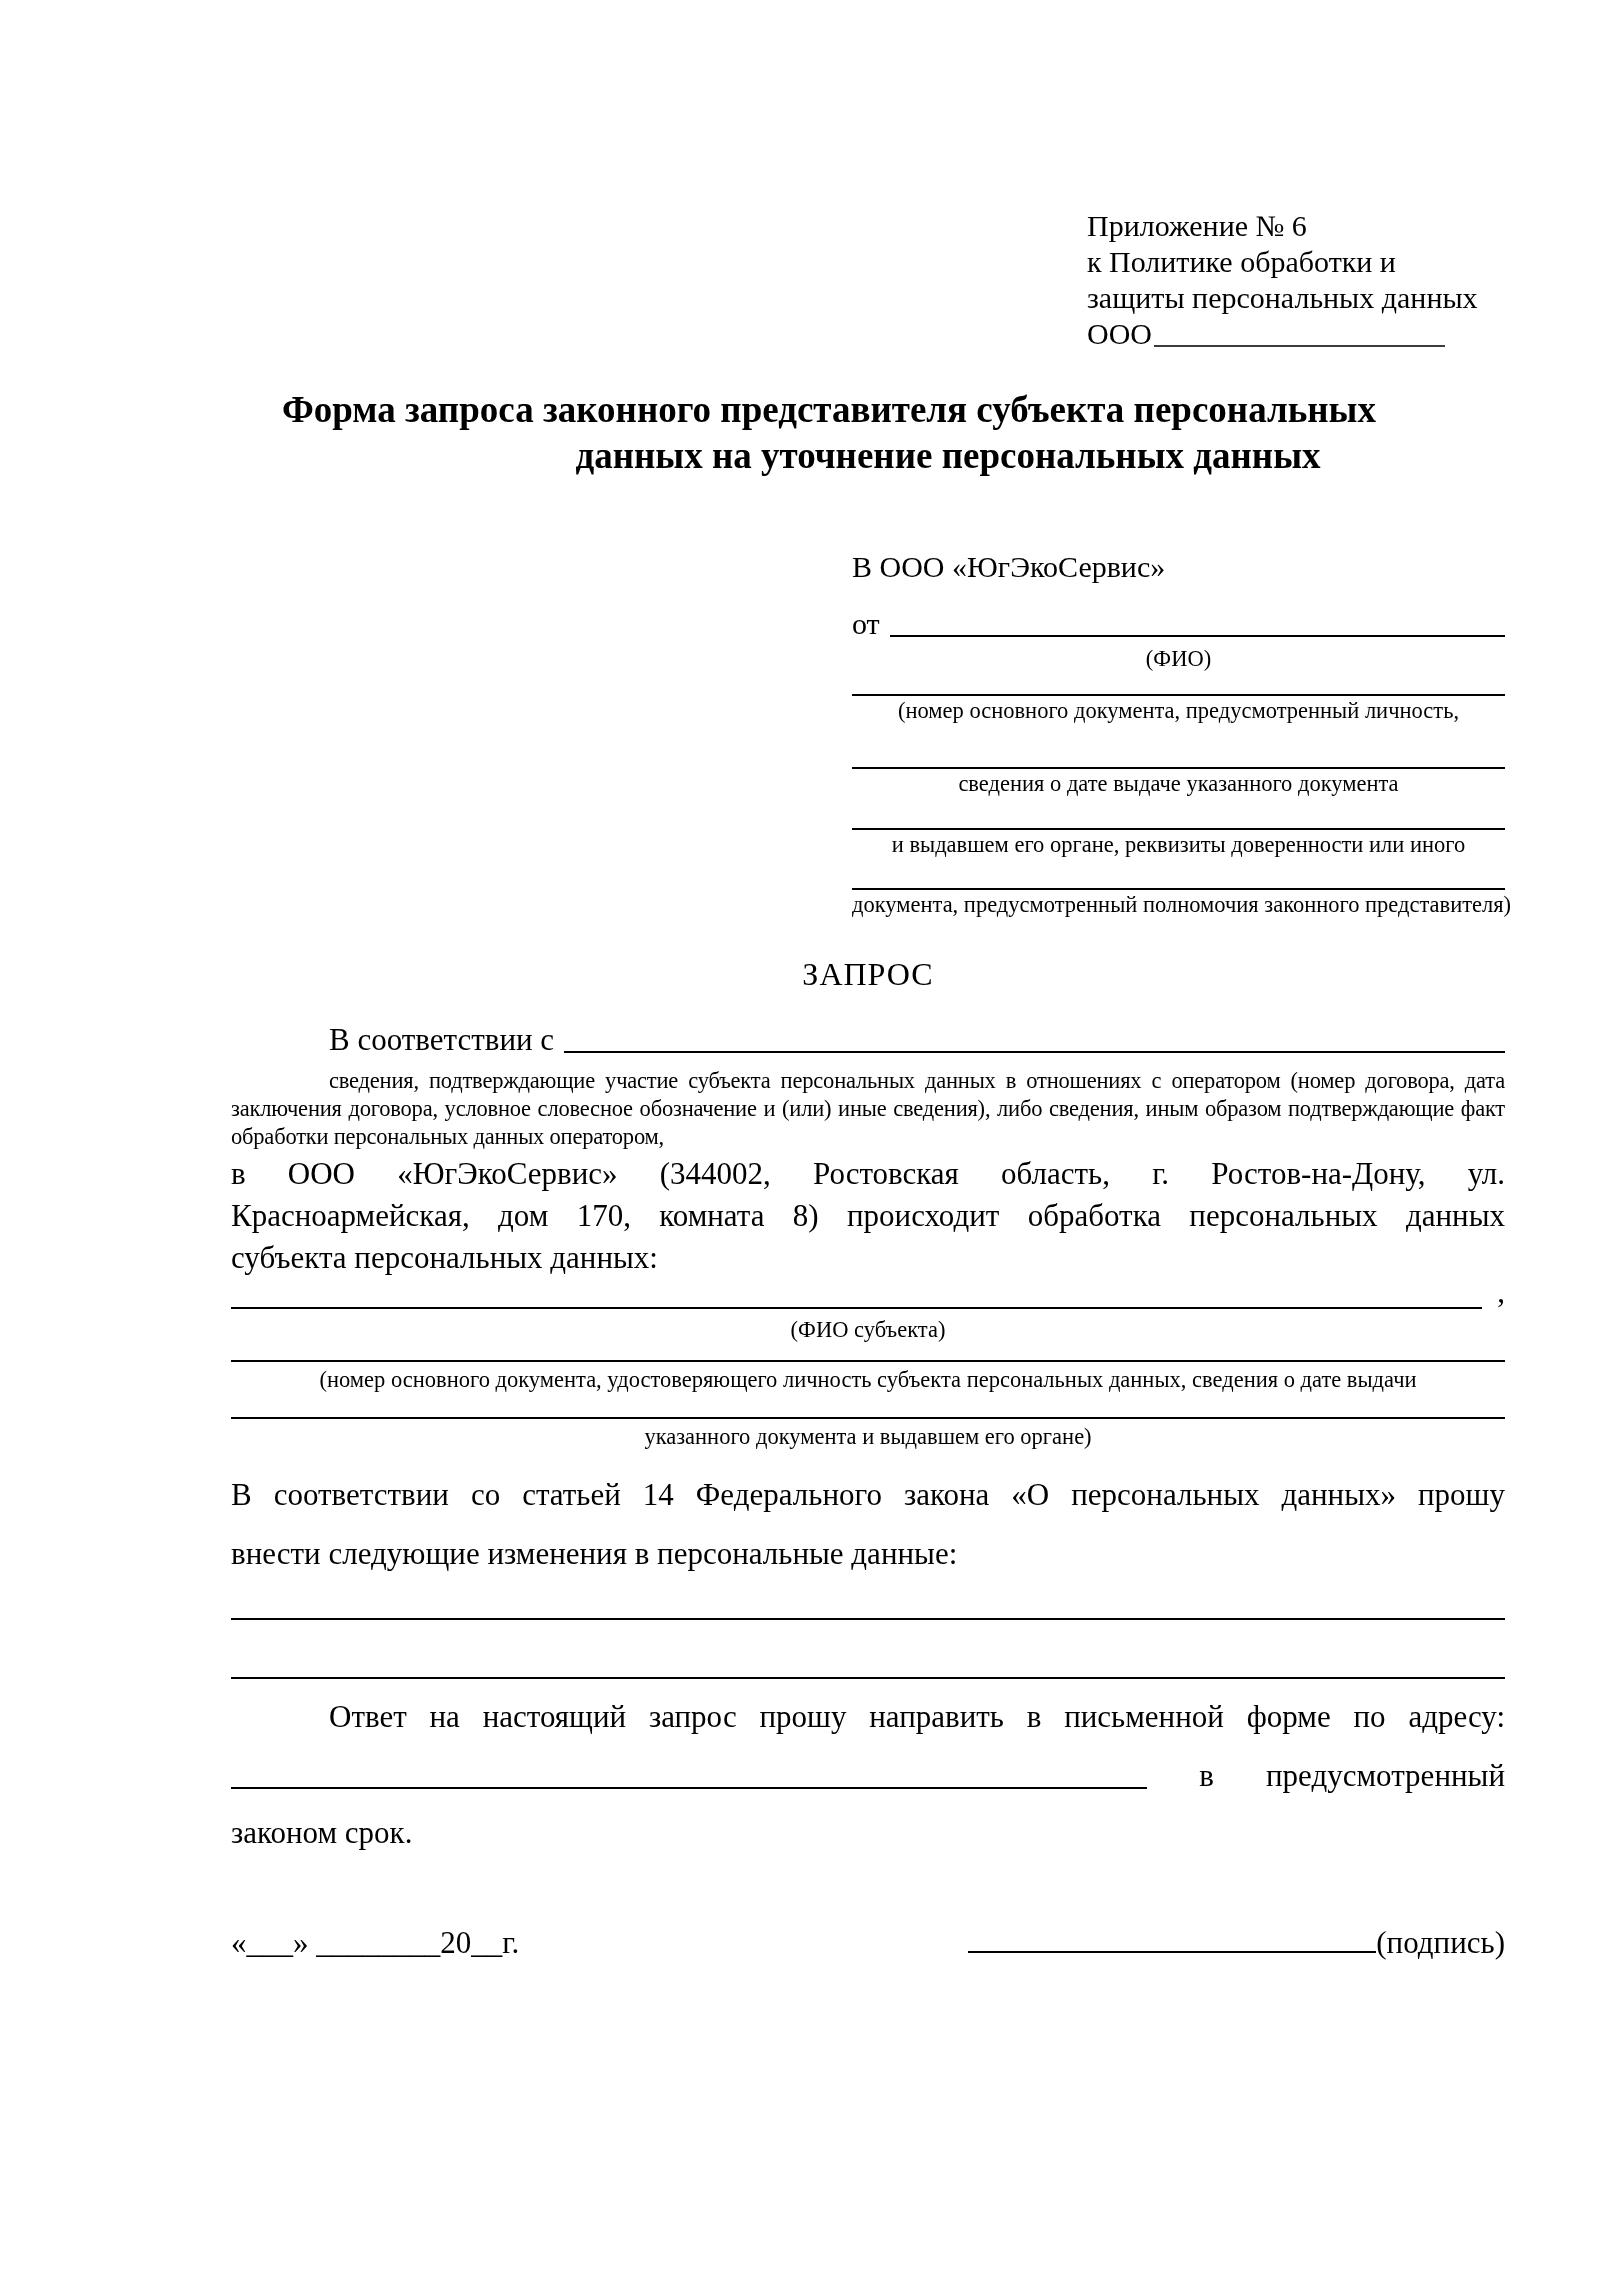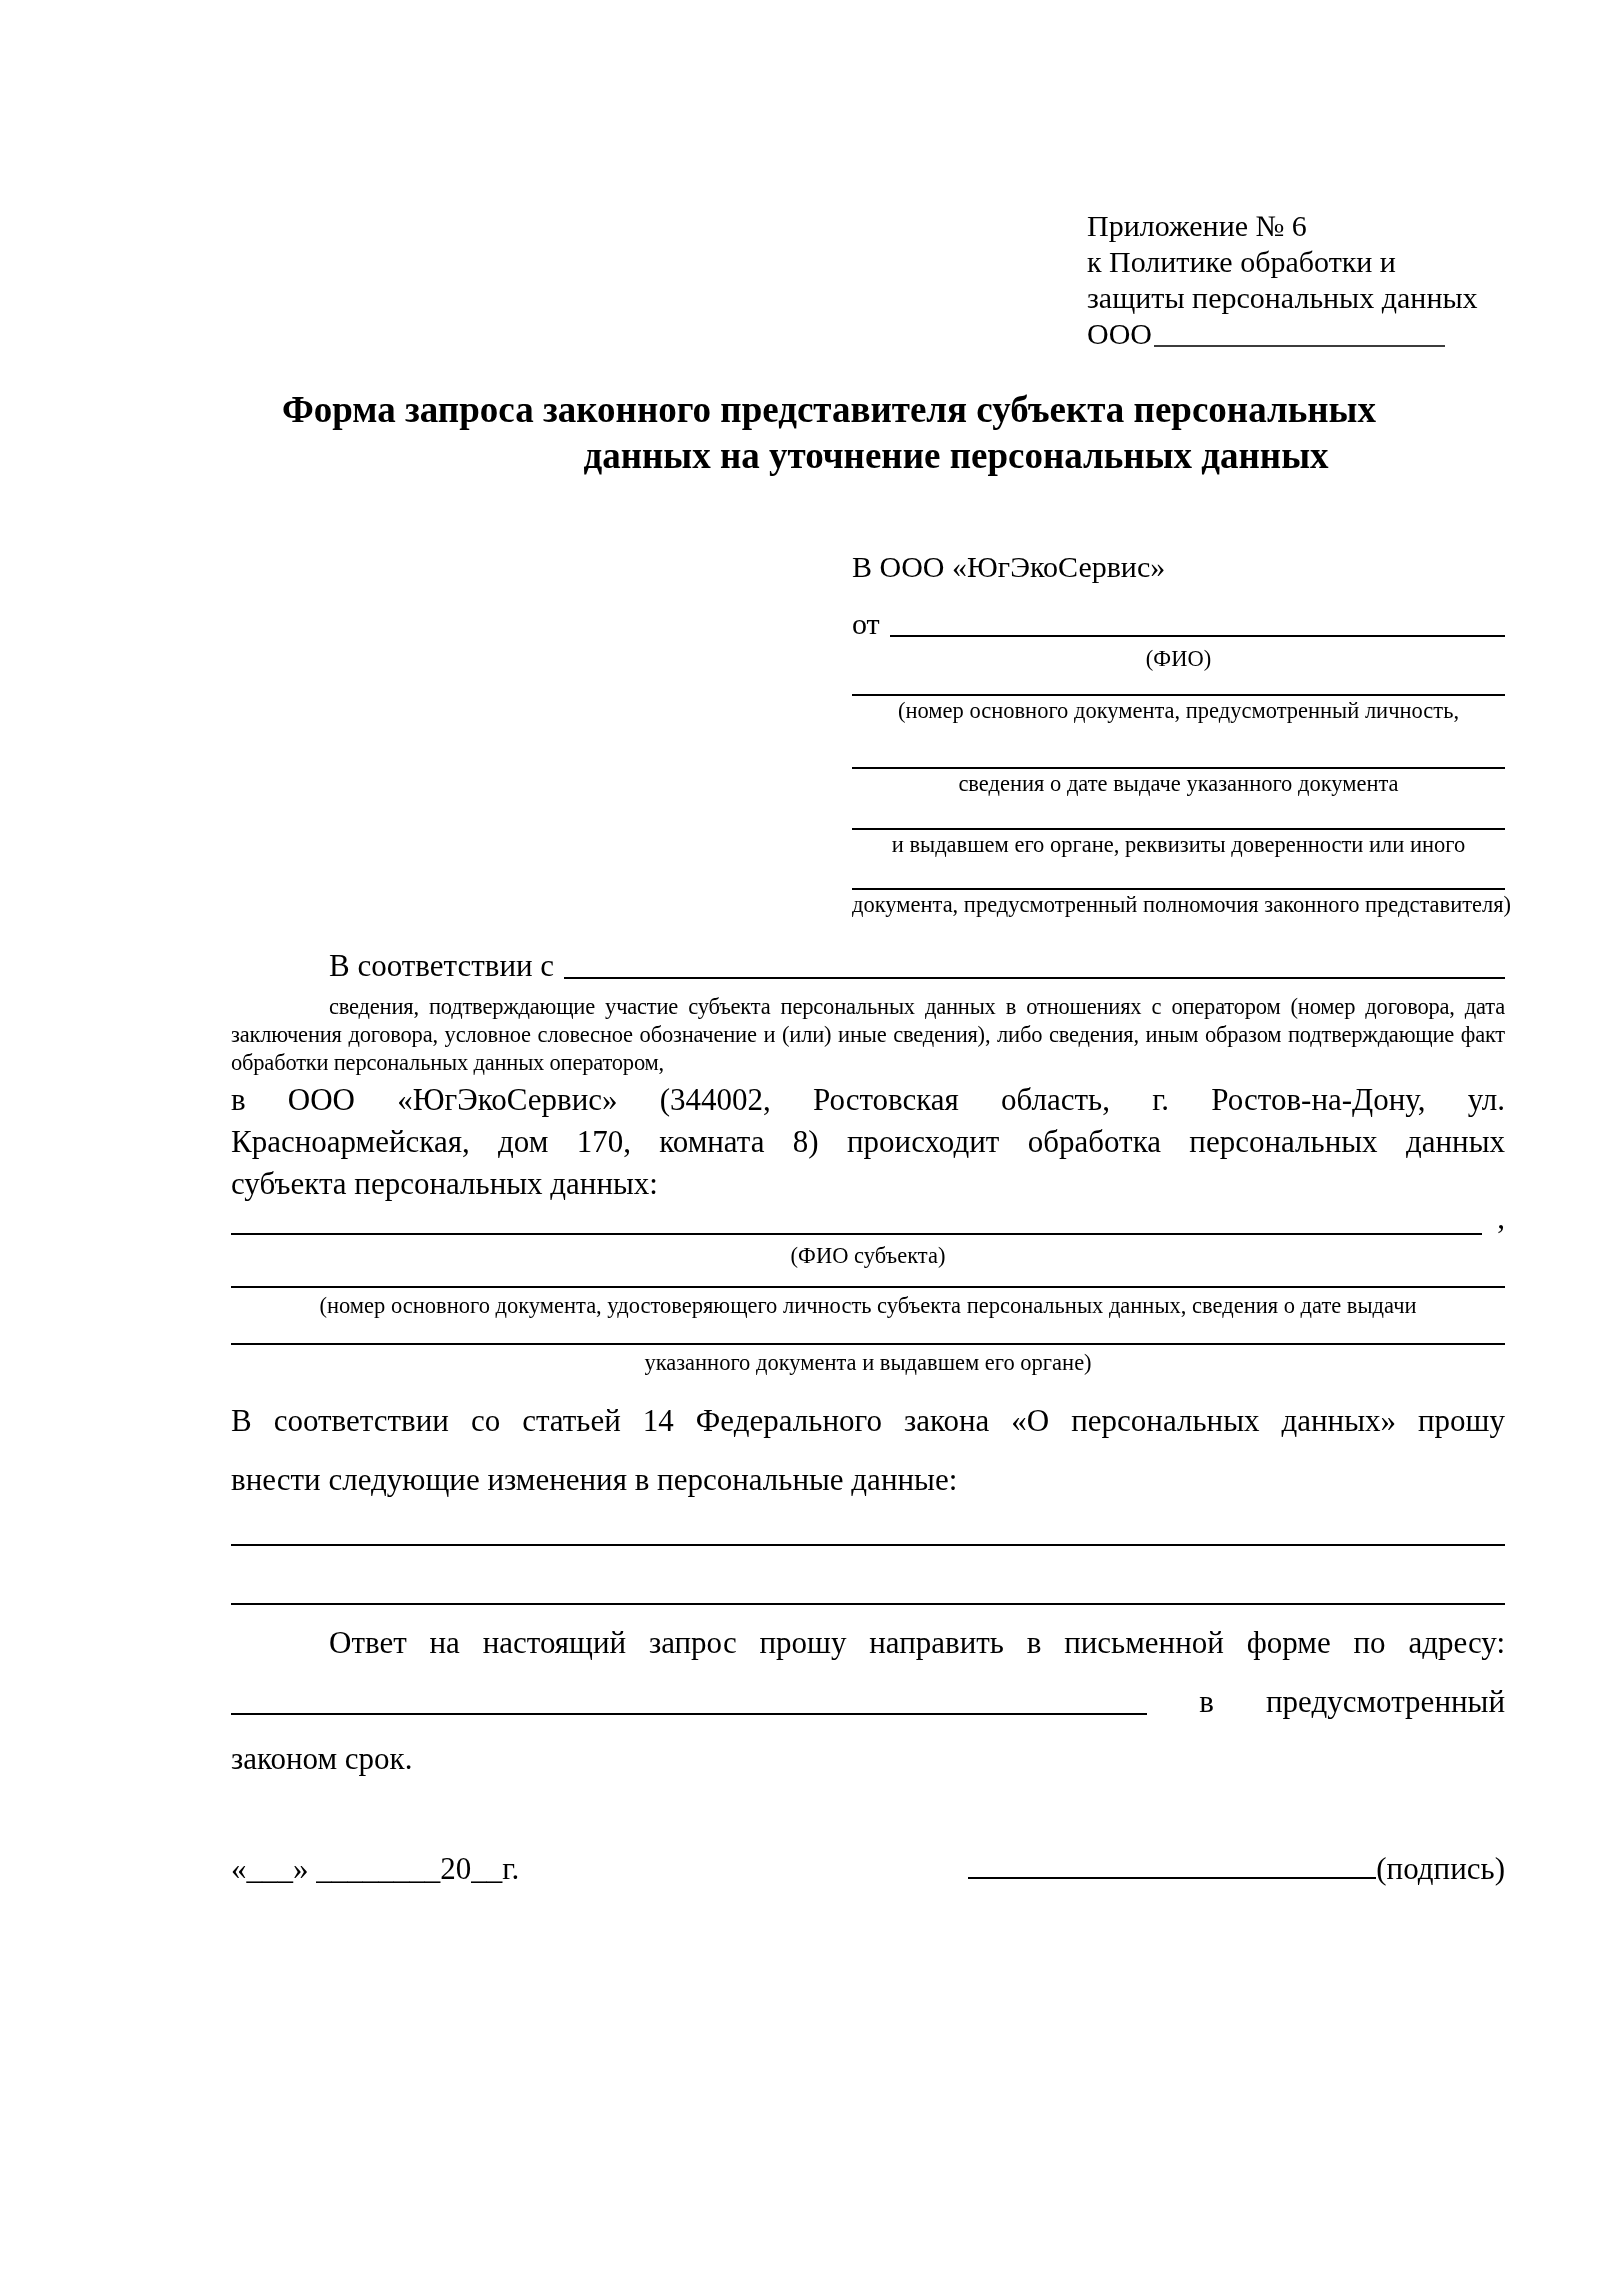--- a/index.html
+++ b/index.html
@@ -11,21 +11,21 @@
   .content{margin-left:231px;width:1274px;padding-top:208px;}
 
   
   .hdr{margin-left:856px;width:419px;font-size:30px;line-height:36px;}
   .ooo-row{display:flex;}
   .thin-line{flex:1;border-bottom:2px solid #3c3c3c;margin:0 61px 4.9px 2px;height:0;align-self:flex-end;}
 
   
   .title{margin-top:35px;font-weight:bold;font-size:37px;line-height:46px;text-align:center;}
   .t1{position:relative;left:-39px;}
-  .t2{position:relative;left:88px;}
+  .t2{position:relative;left:80px;}
 
   
   .addr{margin-left:621px;width:653px;margin-top:69px;font-size:30px;}
   .to{line-height:37px;}
   .flexrow{display:flex;line-height:41px;align-items:center;}
   .flexrow .fill{flex:1;height:0;border-bottom:2.9px solid #000;align-self:flex-end;margin:0 0 6.9px 9.8px;}
   .from-row{margin-top:17.6px;}
   .cap{font-size:22.5px;line-height:29px;text-align:center;white-space:nowrap;}
   .uline{height:0;border-bottom:2.9px solid #000;}
   .u1{margin-top:21.6px}.u2{margin-top:42px}.u3{margin-top:30px}.u4{margin-top:29px}
@@ -93,20 +93,21 @@
       <div class="uline u1"></div>
       <div class="cap">(номер основного документа, предусмотренный личность,</div>
       <div class="uline u2"></div>
       <div class="cap">сведения о дате выдаче указанного документа</div>
       <div class="uline u3"></div>
       <div class="cap">и выдавшем его органе, реквизиты доверенности или иного</div>
       <div class="uline u4"></div>
       <div class="cap">документа, предусмотренный полномочия законного представителя)</div>
     </div>
 
+    <div class="zapros">ЗАПРОС</div>
 
     <div class="flexrow accord-row">
       <span>В соответствии с</span>
       <span class="fill"></span>
     </div>
 
     <div class="note">
       <div class="jl ind">сведения, подтверждающие участие субъекта персональных данных в отношениях с оператором (номер договора, дата</div>
       <div class="jl">заключения договора, условное словесное обозначение и (или) иные сведения), либо сведения, иным образом подтверждающие факт</div>
       <div>обработки персональных данных оператором,</div>

